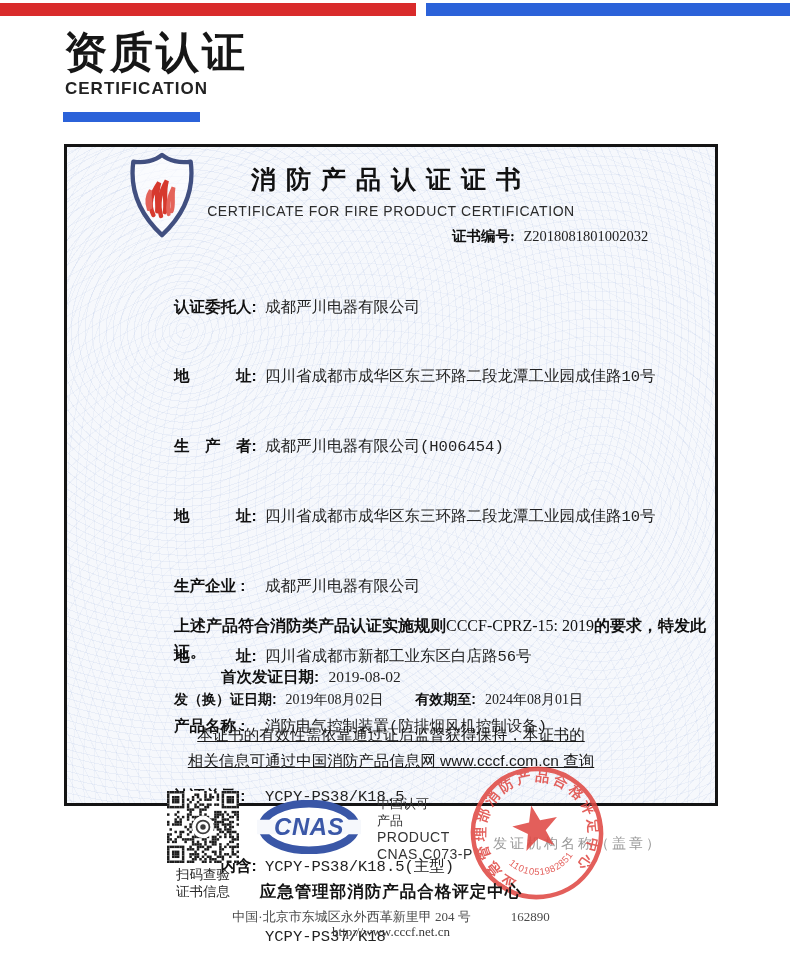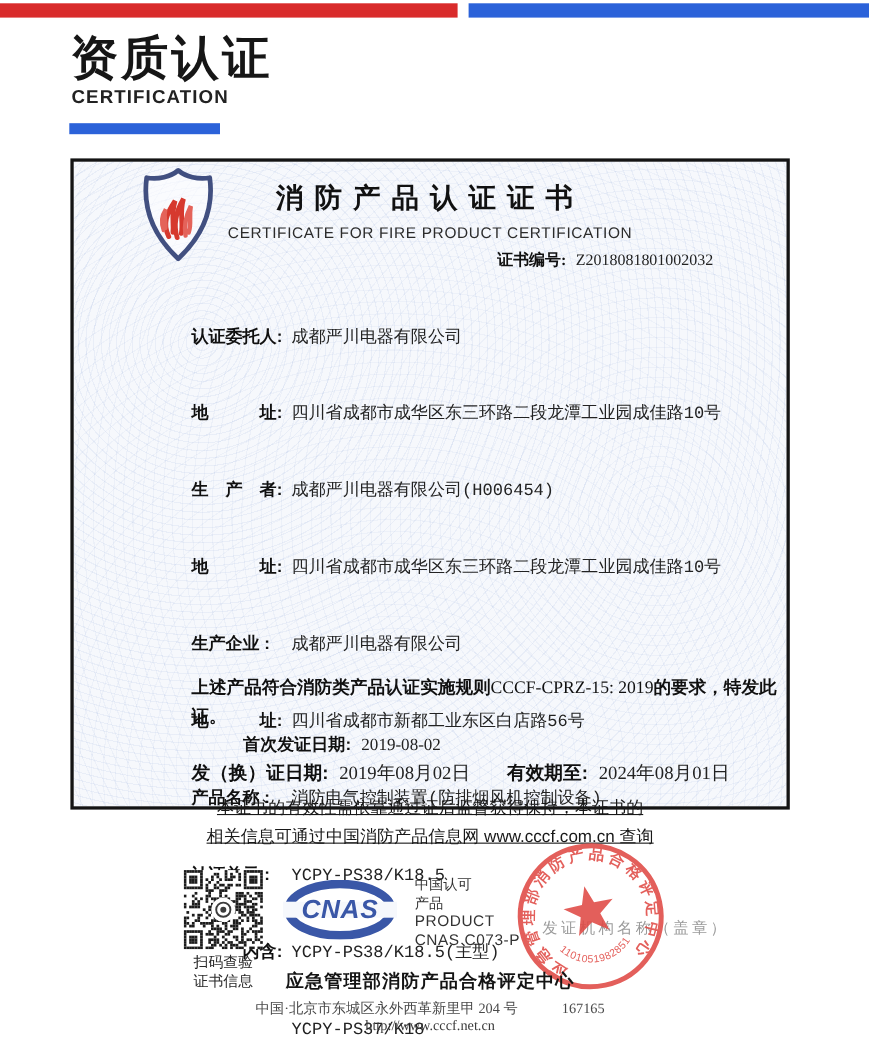--- a/index.html
+++ b/index.html
@@ -21,21 +21,21 @@
   .bar-blue{position:absolute;left:426px;top:3px;width:364px;height:13px;background:var(--accent-blue);}
 
   
   .page-title{position:absolute;left:64px;top:24px;font-size:43px;font-weight:bold;
     letter-spacing:3px;color:#161616;}
   .page-subtitle{position:absolute;left:65px;top:79px;font-size:17px;font-weight:600;
     letter-spacing:1px;color:#222;}
   .title-underline{position:absolute;left:63px;top:112px;width:137px;height:10px;background:var(--accent-blue);}
 
   
-  .cert{position:absolute;left:64px;top:144px;width:654px;height:592px;
+  .cert{position:absolute;left:64px;top:144px;width:654px;height:662px;
     border:3px solid #141414;
     background-color:#f6f8fc;
     background-image:
       repeating-radial-gradient(circle at 18% 28%, rgba(118,148,208,0.10) 0 1px, rgba(0,0,0,0) 1px 7px),
       repeating-radial-gradient(circle at 82% 55%, rgba(118,148,208,0.08) 0 1px, rgba(0,0,0,0) 1px 9px),
       repeating-radial-gradient(circle at 45% 95%, rgba(118,148,208,0.07) 0 1px, rgba(0,0,0,0) 1px 11px);
   }
   .cert > *{position:absolute;}
 
   .shield{left:56px;top:5px;width:78px;height:86px;}
@@ -49,21 +49,21 @@
   .rows{left:107px;top:101px;width:540px;font-size:15.5px;line-height:23.3px;white-space:pre;}
   .row{height:23.3px;white-space:pre;}
   .lbl{font-weight:bold;display:inline-block;min-width:86px;color:#101010;}
   .val{font-family:Liberation Mono, monospace;color:#222;margin-left:5px;margin-top:32px;}
 
   .statement{left:107px;top:466px;width:540px;font-size:16px;line-height:26px;
     font-weight:bold;color:#101010;}
   .statement .code{font-weight:normal;font-family:"Liberation Serif","DejaVu Serif",serif;}
 
   .first-issue{left:154px;top:520px;font-size:15.5px;}
-  .issue-line{left:107px;top:544px;font-size:17px;}
+  .issue-line{left:107px;top:544px;font-size:14px;}
   .blbl{font-weight:bold;color:#101010;}
   .bval{font-family:"Liberation Serif","DejaVu Serif",serif;color:#222;margin-left:5px;}
   .gap24{display:inline-block;width:24px;}
 
   .notice{left:0;top:575px;width:100%;text-align:center;font-size:15.5px;line-height:26px;
     color:#181818;text-decoration:underline;}
 
   .qr{left:100px;top:644px;width:72px;height:72px;}
   .qr-caption{left:80px;top:719px;width:112px;text-align:center;font-size:13.5px;
     line-height:17px;color:#2a2a2a;}
@@ -584,18 +584,18 @@
       <text font-size="14" letter-spacing="3.5" fill="var(--seal-red)" font-weight="bold">
         <textPath href="#ringPath" startOffset="2">应急管理部消防产品合格评定中心</textPath>
       </text>
       <text font-size="9.5" letter-spacing="0.5" fill="var(--seal-red)">
         <textPath href="#numPath" startOffset="4">1101051982851</textPath>
       </text>
     </svg>
 
     <div class="footer-org">应急管理部消防产品合格评定中心</div>
     <div class="footer-addr">
-      <span>中国·北京市东城区永外西革新里甲 204 号</span><span class="post">167165</span>
+      <span>中国·北京市东城区永外西革新里甲 204 号</span><span class="post">162890</span>
     </div>
     <div class="footer-url">http://www.cccf.net.cn</div>
 
   </div>
 </div>
 
 </body></html>

